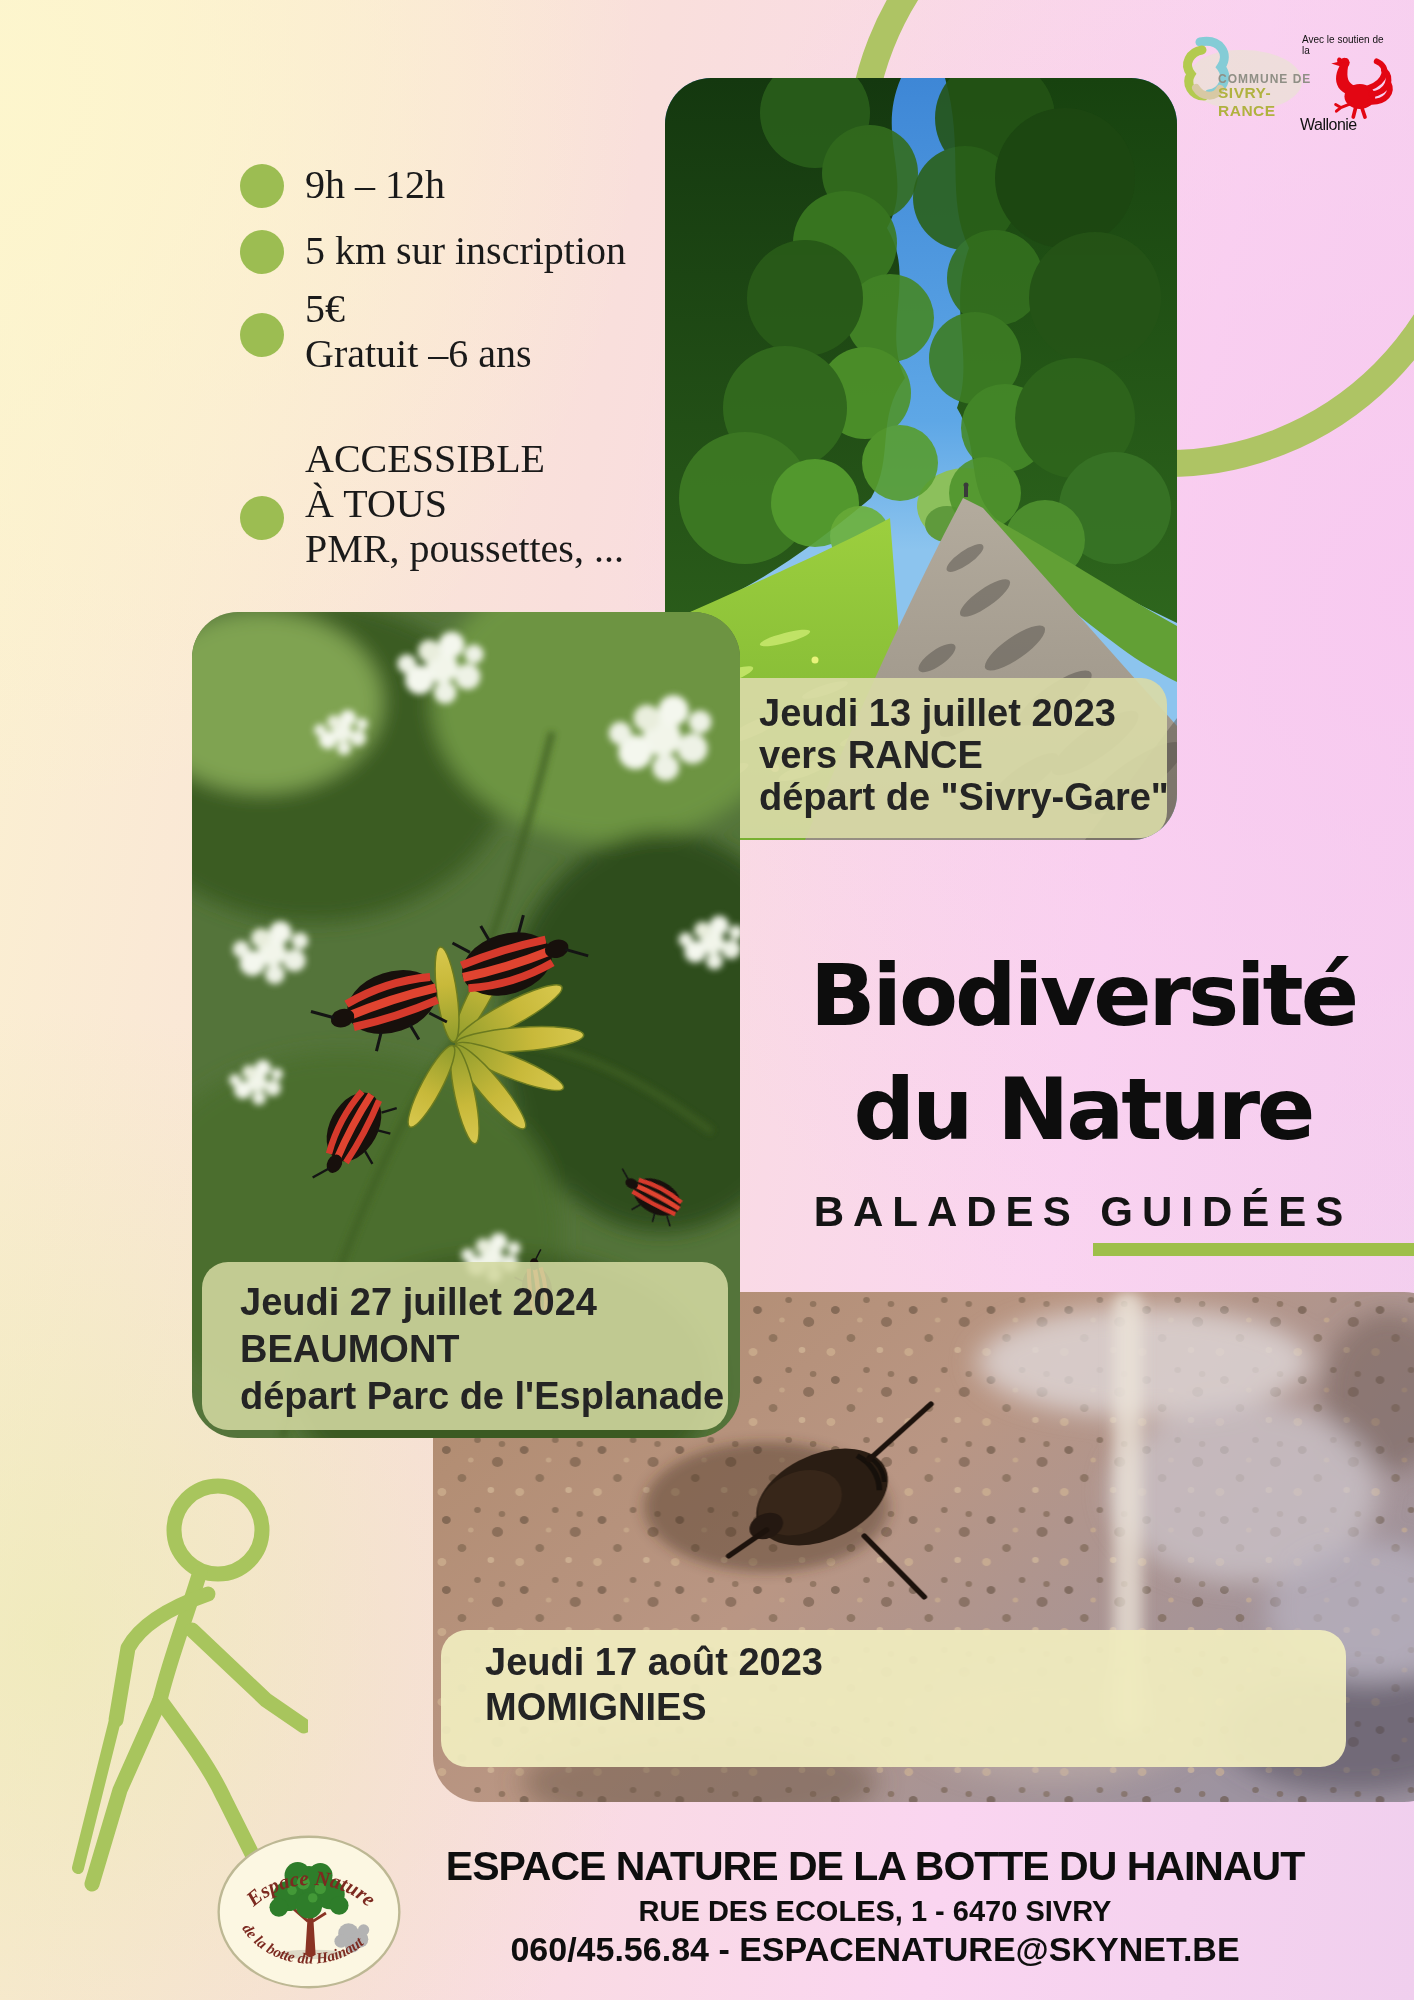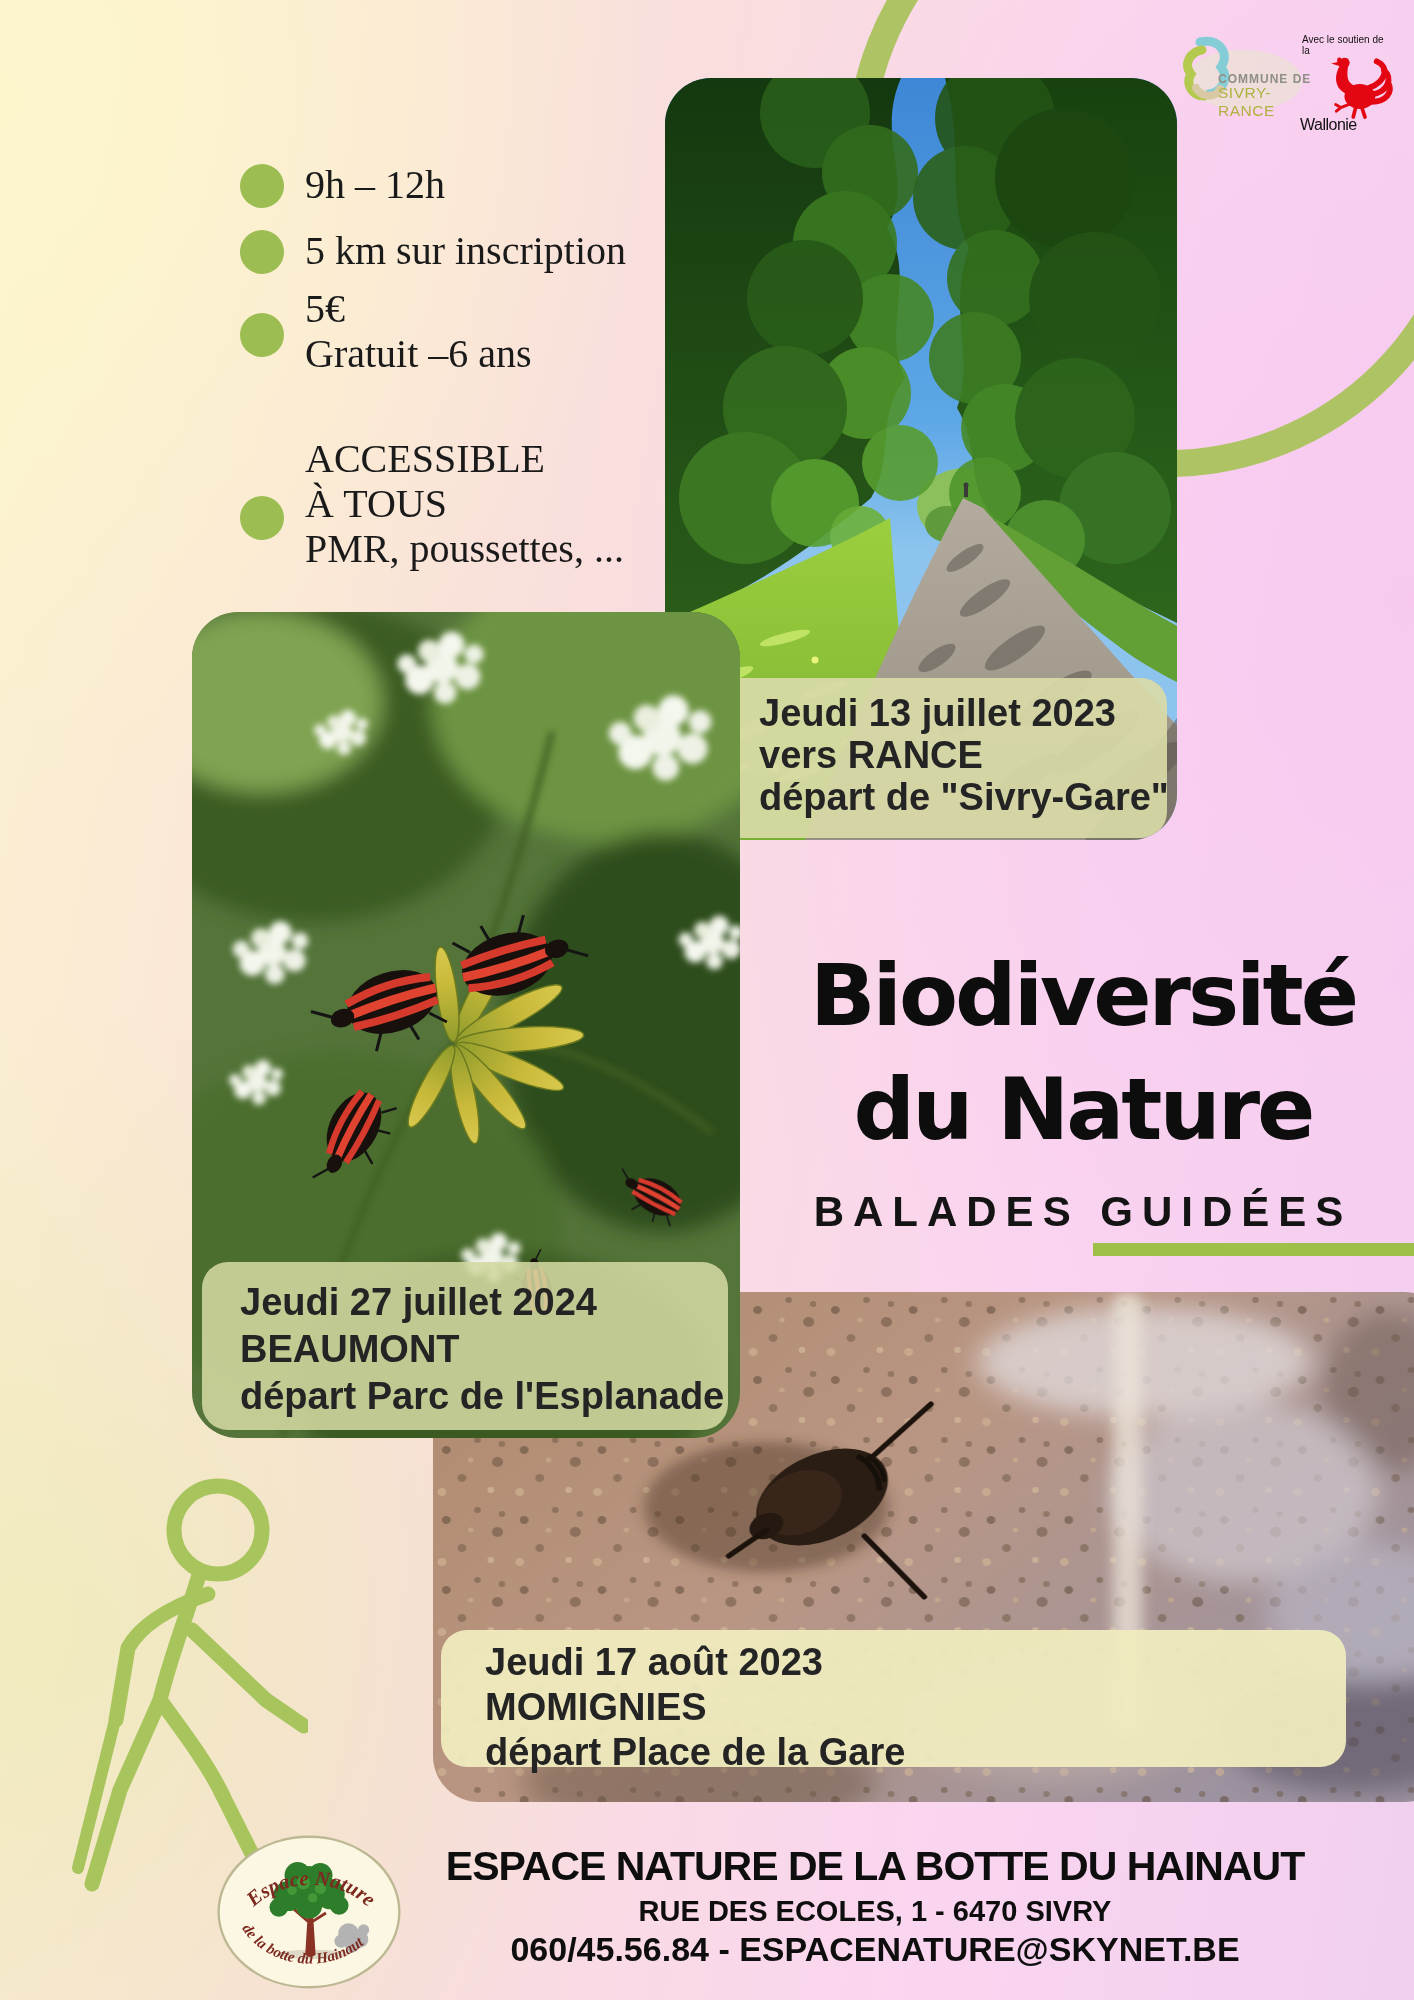--- a/index.html
+++ b/index.html
@@ -20,21 +20,21 @@
   .inforow{left:240px;display:flex;align-items:center;z-index:2;}
   .dot{width:44px;height:44px;border-radius:50%;background:#9cbd52;flex:0 0 44px;}
   .infotext{margin-left:21px;font-family:"Liberation Serif","DejaVu Serif",serif;font-size:40px;line-height:45px;color:#1a1a1a;white-space:nowrap;}
   #row1{top:160px}#row2{top:226px}#row3{top:286px}#row4{top:436px}
   #row1 .dot,#row2 .dot{margin-top:4px}#row3 .dot{margin-top:8px}#row4 .dot{margin-top:29px}
   
   #sivry-logo{left:1148px;top:32px;width:164px;height:88px;z-index:5;}
   #sivry-map{left:42px;top:18px;width:112px;height:60px;background:#eae3d3;opacity:.7;border-radius:45% 55% 50% 50%;}
   #sivry-ribbon{left:18px;top:2px;}
   .sivry-commune{left:70px;top:40px;font-size:12px;letter-spacing:1px;color:#8f8f85;font-weight:bold;}
-  .sivry-name{left:70px;top:52px;font-size:15.5px;font-weight:normal;color:#b0b23f;letter-spacing:.5px;}
+  .sivry-name{left:70px;top:52px;font-size:15.5px;font-weight:bold;color:#b0b23f;letter-spacing:.5px;}
   #wallonie-logo{left:1298px;top:28px;width:114px;height:110px;z-index:5;}
   .wal-support{left:4px;top:6px;font-size:10px;color:#111;line-height:11px;}
   #rooster{left:12px;top:26px;}
   .wal-name{left:2px;top:88px;font-size:16px;font-weight:normal;color:#111;letter-spacing:-.5px;}
   
   .photo{overflow:hidden;border-radius:46px;}
   #photo1{left:665px;top:78px;width:512px;height:762px;z-index:2;}
   #photo2{left:192px;top:612px;width:548px;height:826px;z-index:4;}
   #photo3{left:433px;top:1292px;width:1017px;height:510px;z-index:3;}
   .photo svg{display:block;width:100%;height:100%;}
@@ -276,21 +276,20 @@
       </g>
       <g stroke="#1c120c" stroke-width="5" stroke-linecap="round">
         <path d="M392,168 L448,112"></path>
           <path d="M388,244 L442,305"></path>
           <path d="M300,238 L266,264"></path>
       </g>
     </svg>
     <div id="cap3" class="caption">
       <div>Jeudi 17 août 2023</div>
       <div>MOMIGNIES</div>
-      <div>départ Place de la Gare</div>
     </div>
   </div>
 
   <div id="photo2" class="abs photo">
     <svg viewBox="0 0 548 826" preserveAspectRatio="none">
       <defs>
         <filter id="b10">
             <feGaussianBlur stdDeviation="10"></feGaussianBlur>
           </filter>
         <filter id="b3">

